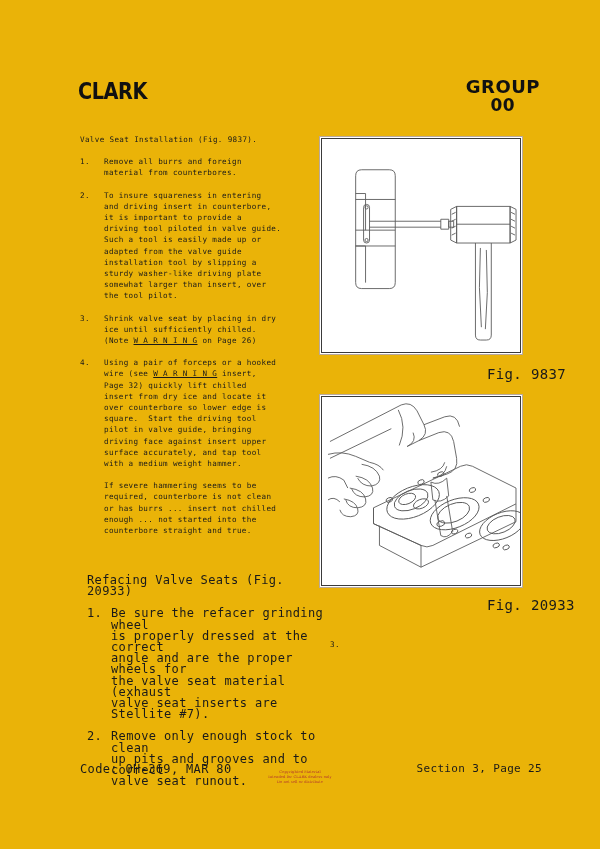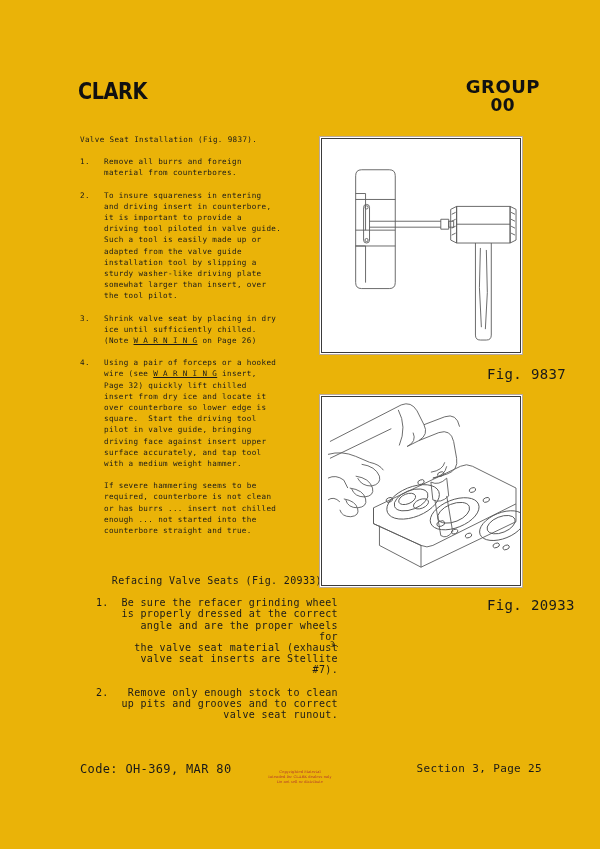--- a/index.html
+++ b/index.html
@@ -73,27 +73,26 @@
     margin: 0 0 21px 24px;
     white-space: pre-wrap;
   }
   .spaced-underline {
     text-decoration: underline;
     text-underline-offset: 1px;
   }
 
   .textcol2 {
     position: absolute;
-    left: 96px;
+    left: 87px;
     top: 575px;
     width: 242px;
-    font-size: 10px;
+    font-size: 12px;
     line-height: 11.2px;
     letter-spacing: 0.35px;
-    text-align: right;
   }
 
   .rightlist {
     position: absolute;
     left: 330px;
     top: 628px;
     width: 240px;
     font-size: 7.6px;
     line-height: 11.2px;
     letter-spacing: 0.35px;

